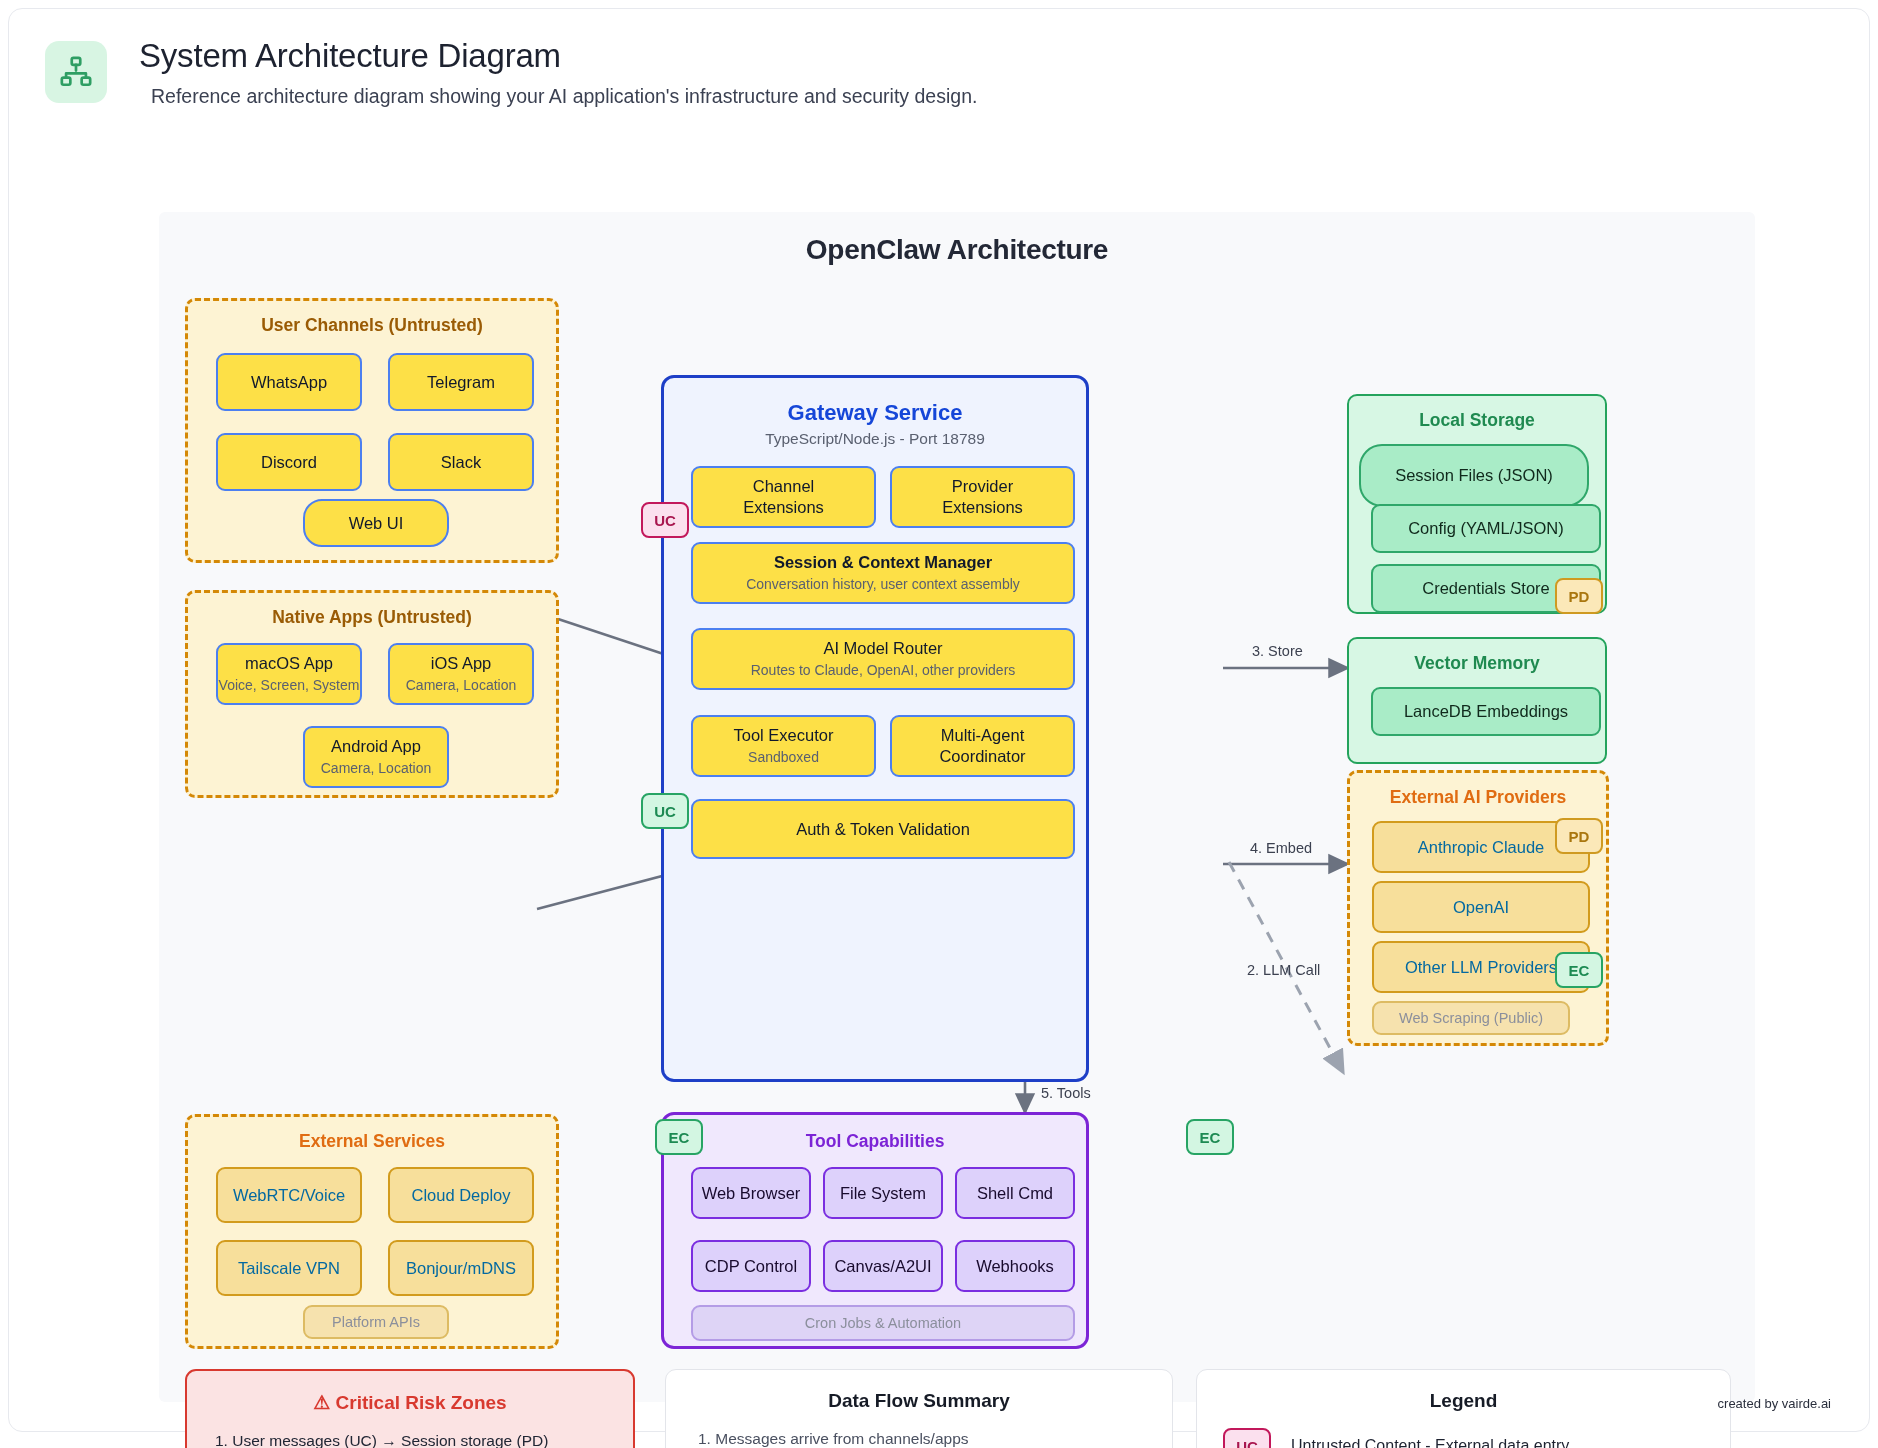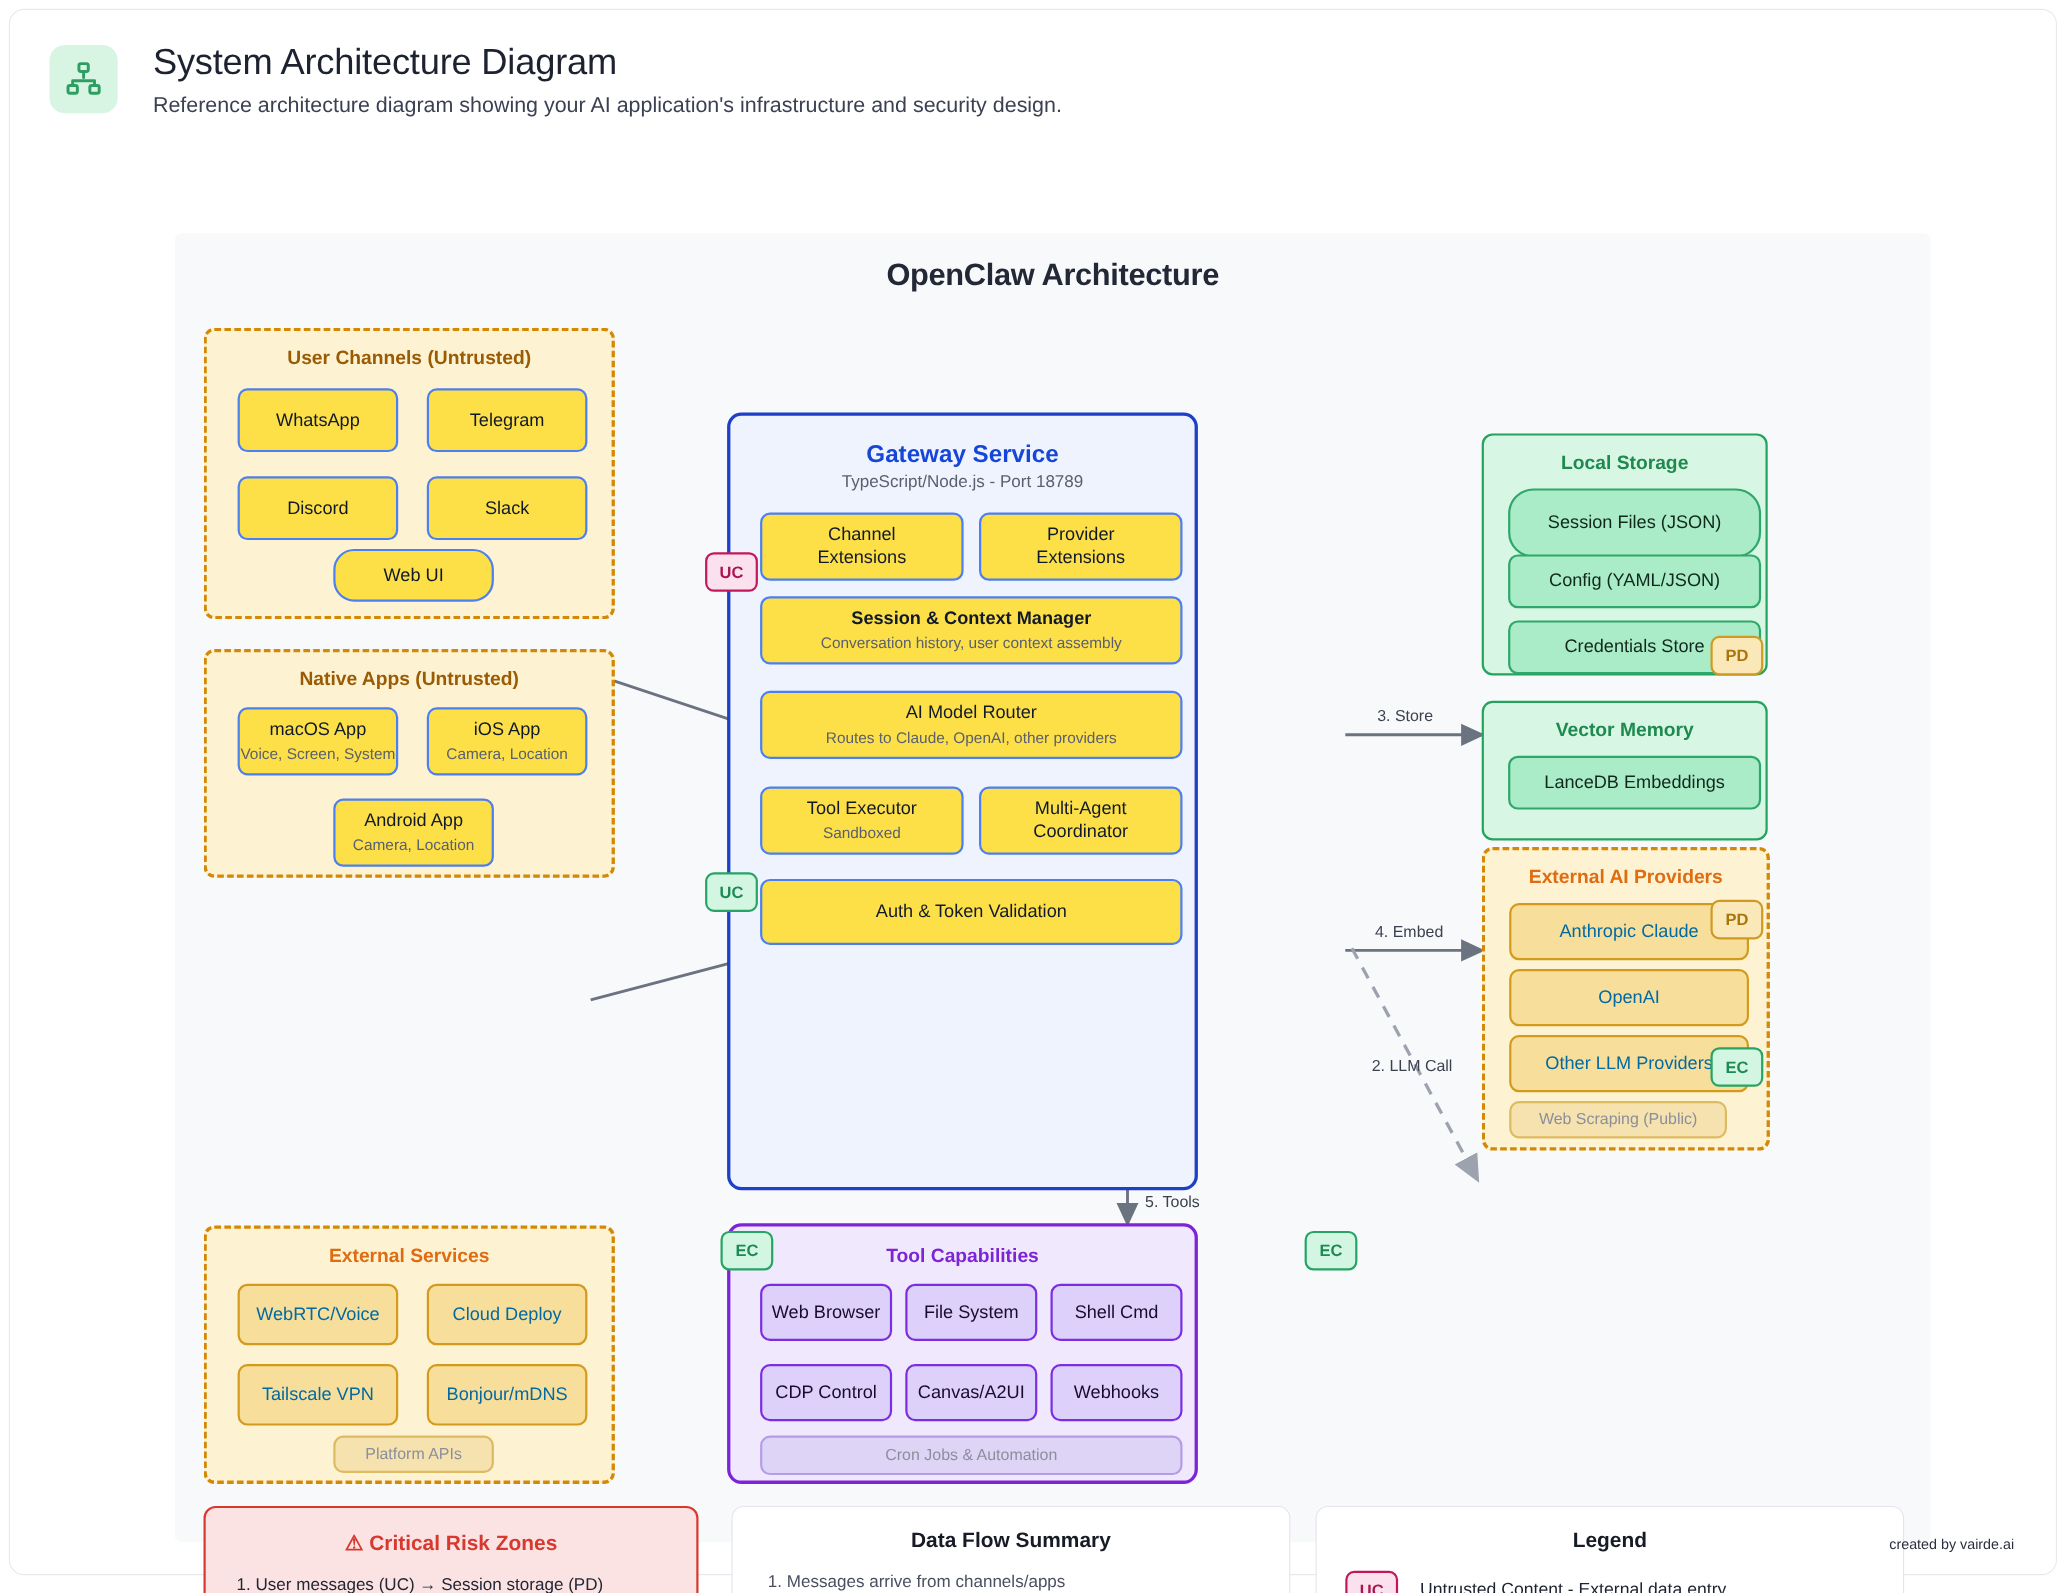--- a/index.html
+++ b/index.html
@@ -27,21 +27,21 @@
     width: 62px; height: 62px;
     background: #d8f5e3; border-radius: 14px;
     display: flex; align-items: center; justify-content: center;
   }
   .hdr-text { position: absolute; left: 94px; top: 0; }
   .hdr-title {
     font-size: 33px; font-weight: 400; color: #1d2230;
     letter-spacing: -0.2px; line-height: 42px; margin: 0;
   }
   .hdr-sub {
-    font-size: 19.5px; color: #3b4152; line-height: 30px; margin: 4px 0 0 0;
+    font-size: 19.5px; color: #3b4152; line-height: 30px; margin: 4px 0 0 12px;
   }
 
   
   .canvas {
     position: absolute;
     left: 150px; top: 203px;
     width: 1596px; height: 1190px;
     background: #f8f9fb;
     border-radius: 6px;
   }
@@ -298,21 +298,21 @@
 Coordinator</div>
       </div>
 
       <div class="node node-blue" style="left:27px; top:421px; width:384px; height:60px;">
         <div class="node-label">Auth &amp; Token Validation</div>
       </div>
     </div>
 
     <div class="group solid-green" style="left:1188px; top:182px; width:260px; height:220px;">
       <div class="group-title t-green">Local Storage</div>
-      <div class="node node-green" style="left:22px; top:48px; width:230px; height:63px;border-radius:23px;">
+      <div class="node node-green" style="left:10px; top:48px; width:230px; height:63px;border-radius:23px;">
         <div class="node-label">Session Files (JSON)</div>
       </div>
       <div class="node node-green" style="left:22px; top:108px; width:230px; height:49px;">
         <div class="node-label">Config (YAML/JSON)</div>
       </div>
       <div class="node node-green" style="left:22px; top:168px; width:230px; height:49px;">
         <div class="node-label">Credentials Store</div>
       </div>
     </div>
     <div class="badge badge-pd" style="left:1396px; top:366px;">PD</div>

